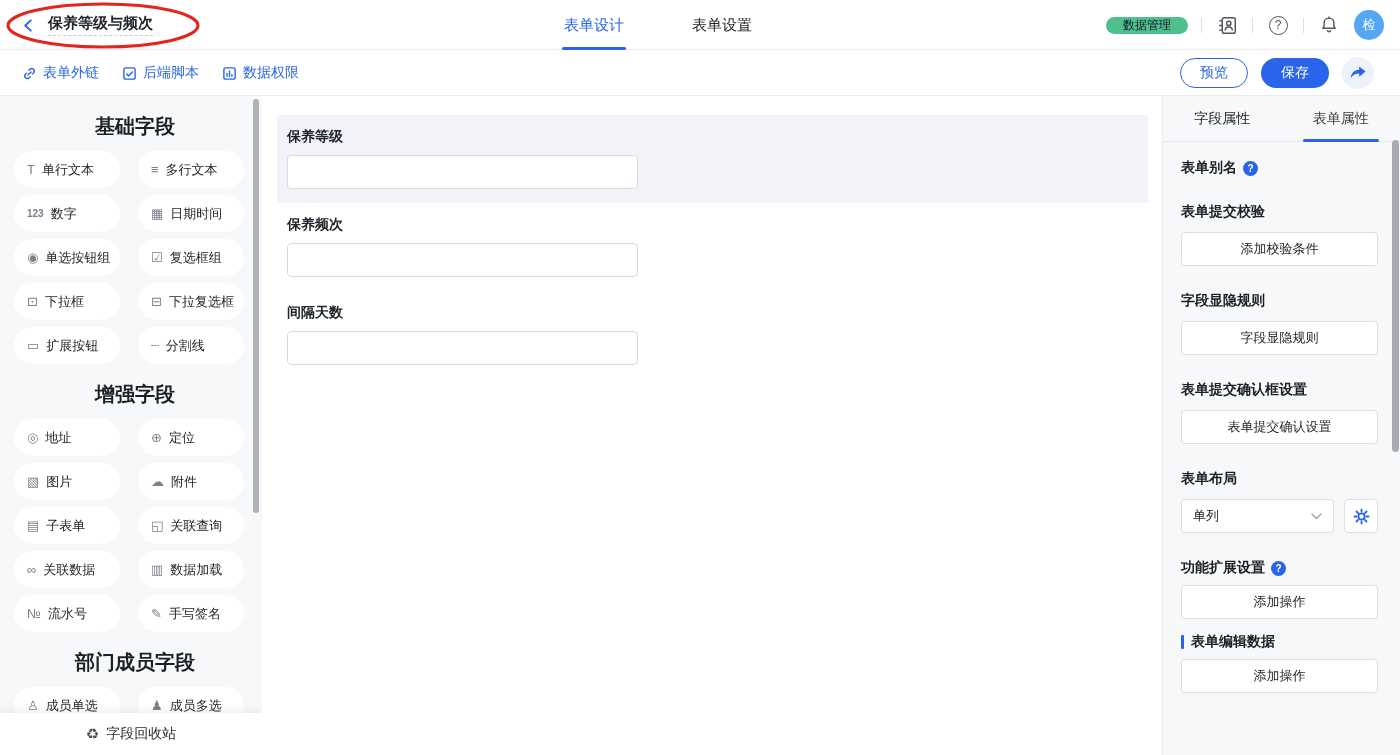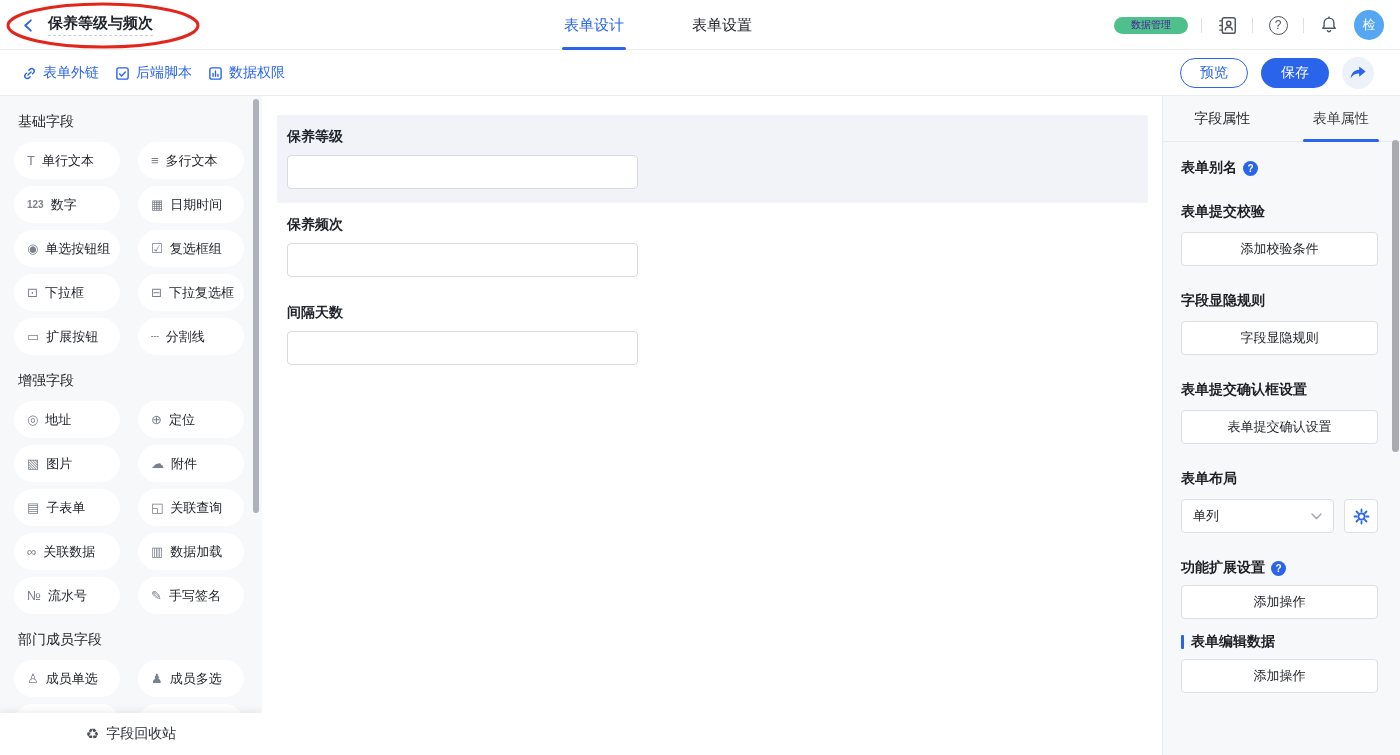--- a/index.html
+++ b/index.html
@@ -12,39 +12,39 @@
   .header { position:relative; height:50px; background:#fff; border-bottom:1px solid #ebedf0; }
   .header-left { position:absolute; left:18px; top:0; height:50px; display:flex; align-items:center; gap:10px; }
   .back-btn { display:flex; align-items:center; justify-content:center; width:20px; height:20px; cursor:pointer; }
   .page-title { font-size:15px; font-weight:600; color:#20242b; border-bottom:1px dashed #c9ccd4; padding-bottom:2px; }
   .annotation { position:absolute; left:4px; top:1px; pointer-events:none; z-index:5; }
   .header-center { position:absolute; left:562px; top:0; height:50px; display:flex; gap:64px; }
   .h-tab { position:relative; display:flex; align-items:center; font-size:15px; color:#23262b; cursor:pointer; padding:0 2px; }
   .h-tab.active { color:#2a64eb; }
   .h-tab.active::after { content:""; position:absolute; left:0; right:0; bottom:0; height:3px; background:#2a64eb; border-radius:2px; }
   .header-right { position:absolute; right:16px; top:0; height:50px; display:flex; align-items:center; gap:13px; }
-  .btn-green { height:17px; padding:0 17px; border:none; border-radius:15px; background:#4fc08c; color:#4c1d95; font-size:10px; cursor:pointer; font-family:inherit; }
+  .btn-green { height:17px; padding:0 17px; border:none; border-radius:15px; background:#4fc08c; color:#0f172a; font-size:12px; cursor:pointer; font-family:inherit; }
   .v-div { width:1px; height:15px; background:#dcdee2; }
   .h-icon { display:flex; align-items:center; justify-content:center; width:24px; height:24px; cursor:pointer; }
   .help-circle { width:19px; height:19px; border:1.5px solid #51565e; border-radius:50%; display:flex; align-items:center; justify-content:center; font-size:12px; color:#51565e; }
   .avatar { width:30px; height:30px; border-radius:50%; background:#54a7f0; color:#fff; font-size:13px; display:flex; align-items:center; justify-content:center; cursor:pointer; }
   
   .toolbar { position:relative; height:46px; background:#fff; border-bottom:1px solid #ebedf0; }
-  .toolbar-left { position:absolute; left:22px; top:0; height:46px; display:flex; align-items:center; gap:16px; }
+  .toolbar-left { position:absolute; left:22px; top:0; height:46px; display:flex; align-items:center; gap:23px; }
   .t-link { display:flex; align-items:center; gap:6px; color:#2a64eb; font-size:14px; cursor:pointer; }
   .toolbar-right { position:absolute; right:26px; top:0; height:46px; display:flex; align-items:center; gap:13px; }
   .btn-preview { height:30px; width:68px; border:1px solid #2a64eb; color:#2a64eb; background:#fff; border-radius:16px; font-size:14px; cursor:pointer; font-family:inherit; }
   .btn-save { height:30px; width:68px; border:none; color:#fff; background:#2a64eb; border-radius:16px; font-size:14px; cursor:pointer; font-family:inherit; }
   .btn-share { width:32px; height:32px; border-radius:50%; background:#edf1f9; border:none; display:flex; align-items:center; justify-content:center; cursor:pointer; }
   
   .body { position:relative; display:flex; height:659px; }
   
   .sidebar { position:relative; width:262px; background:#f7f8fa; overflow:hidden; padding:0 0 42px 0; }
   .sb-inner { padding:0 10px 0 14px; }
-  .sb-title { margin-top:17px; margin-bottom:11px; font-size:14px; font-weight:400; color:#1c2026; padding-left:4px; }
+  .sb-title { margin-top:17px; margin-bottom:11px; font-size:20px; font-weight:700; color:#1c2026; padding-left:4px;text-align:center; }
   .pill-grid { display:grid; grid-template-columns:106px 106px; column-gap:18px; row-gap:7px; }
   .pill { display:flex; align-items:center; gap:7px; height:37px; padding:0 6px 0 13px; background:#fff; border-radius:19px; font-size:13px; color:#22262c; cursor:grab; white-space:nowrap; overflow:hidden; }
   .pill .glyph { color:#7a808c; font-size:13px; line-height:1; flex:0 0 auto; }
   .pill.ghost { height:37px; }
   .sb-scrollbar { position:absolute; right:3px; top:3px; width:6px; height:414px; background:#aeb1b8; border-radius:3px; cursor:pointer; }
   .sb-footer { position:absolute; left:0; right:0; bottom:0; height:42px; background:#fff; box-shadow:0 -2px 8px rgba(31,35,41,.08); display:flex; align-items:center; justify-content:center; gap:7px; font-size:14px; color:#2a2e35; cursor:pointer; z-index:2; }
   .sb-footer .glyph { color:#4c5159; font-size:15px; }
   
   .canvas { flex:1; background:#fff; padding:19px 14px 0 15px; }
   .field { padding:13px 10px 14px 10px; border-radius:2px; }

